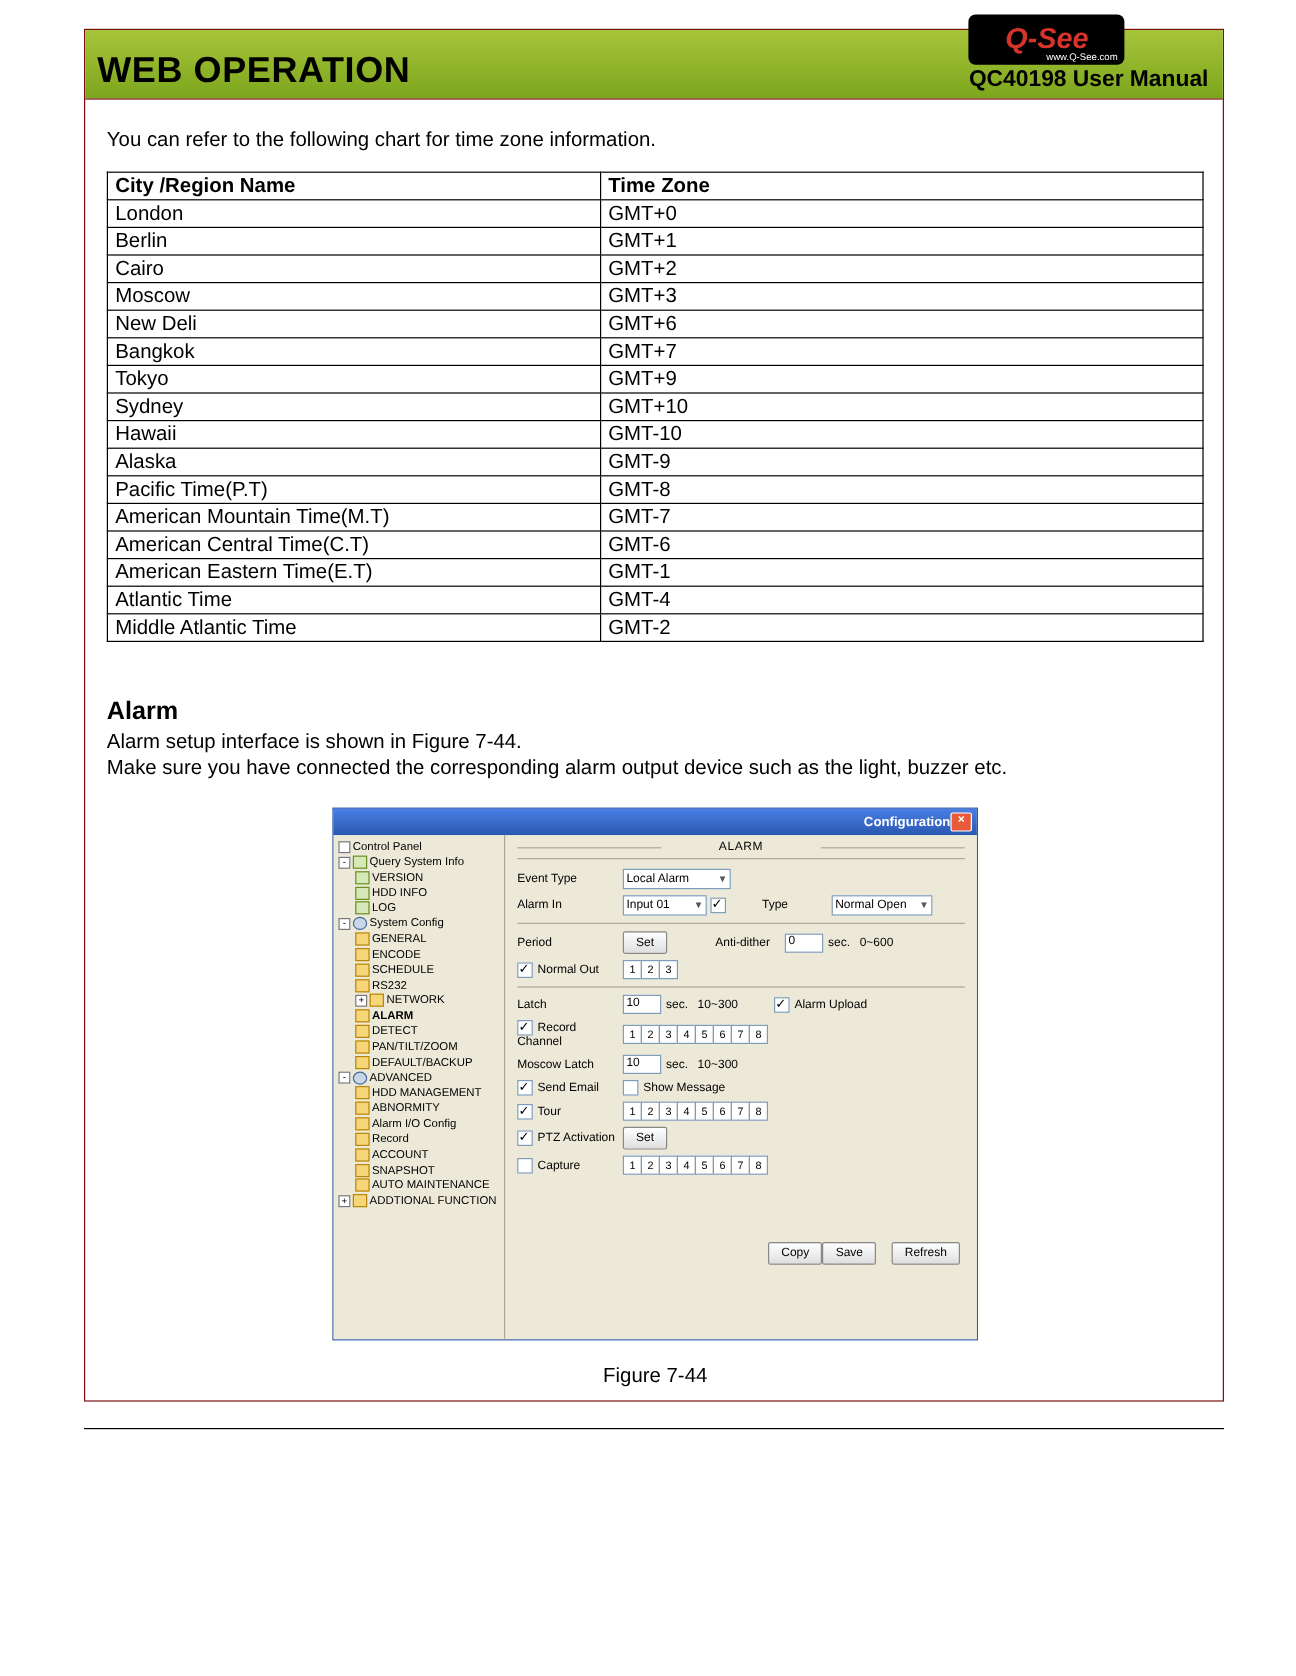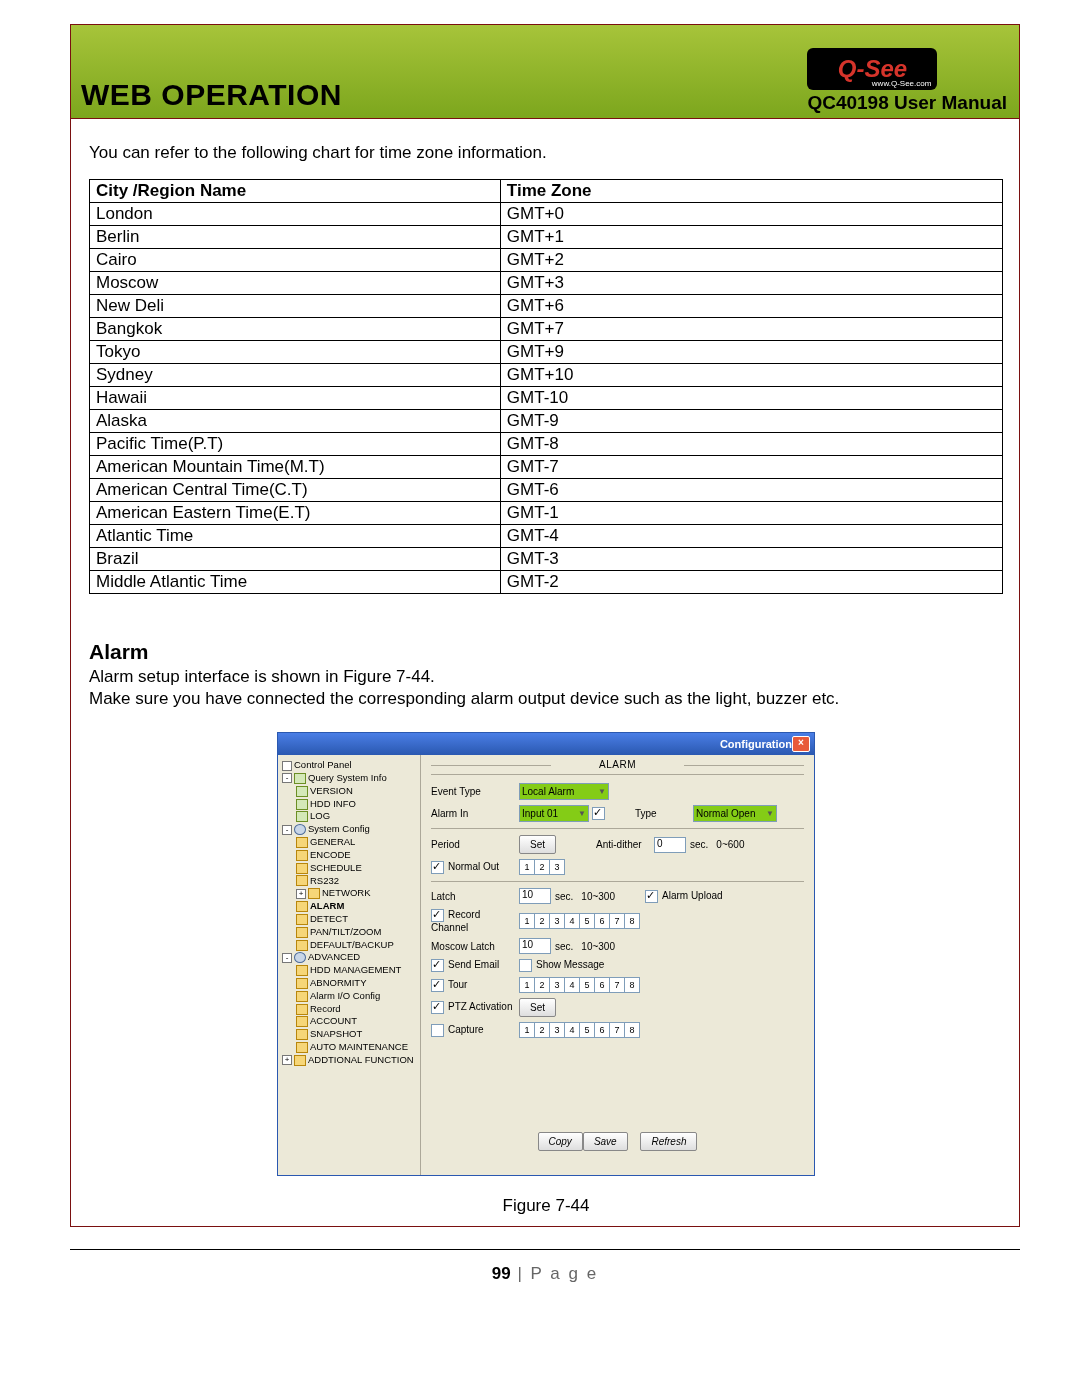--- a/index.html
+++ b/index.html
@@ -22,21 +22,21 @@
     padding: 0;
     position: relative;
   }
   .header {
     background: linear-gradient(#a7c43a, #7ca61d);
     display: flex;
     align-items: flex-end;
     justify-content: space-between;
     padding: 6px 12px 4px 10px;
     border-bottom: 1.5px solid #7a1010;
-    height: 94px;
+    height: 58px;
     box-sizing: border-box;
   }
   .header-left {
     font-family: Arial, sans-serif;
     font-weight: bold;
     font-size: 30px;
     letter-spacing: 0.5px;
     color: #000;
     align-self: flex-end;
     padding-bottom: 2px;
@@ -181,21 +181,21 @@
   .form-row {
     display: flex;
     align-items: center;
     margin-bottom: 5px;
     font-size: 10px;
   }
   .form-row .lbl { width: 88px; }
   .form-row .lbl2 { width: 58px; margin-left: 26px; }
   .sel {
     border: 1px solid #7f9db9;
-    background: #84cc16;
+    background: #ffffff;
     height: 15px;
     font-size: 10px;
     padding: 0 2px;
     display: inline-flex;
     align-items: center;
     justify-content: space-between;
   }
   .sel .arrow { margin-left:4px; font-size:8px; color:#555; }
   .txt {
     border: 1px solid #7f9db9;
@@ -215,23 +215,22 @@
     align-items:center;
     border-radius:2px;
   }
   .cb { display:inline-block; width:11px; height:11px; border:1px solid #7f9db9; background:#fff; margin-right:4px; vertical-align:middle; position:relative;}
   .cb.checked::after { content:"✓"; position:absolute; top:-2px; left:0; font-size:11px; color:#000;}
   .numcell {
     display:inline-block; width:14px; height:14px; border:1px solid #7f9db9; background:#fff; text-align:center; font-size:9px; line-height:14px; margin-right:-1px;
   }
   .hr { border-top:1px solid #aca899; margin:6px 0; }
   .bottom-btns {
-    display:flex; justify-content:center; margin-top: 94px;
+    display:flex; justify-content:flex-end; margin-top: 56px;
     padding: 0 4px;
-    font-style: italic;
   }
   .fig-caption {
     text-align:center; font-size:17px; margin-top: 20px;
   }
   .page-foot-line {
     border-top: 1px solid #000;
     margin-top: 22px;
   }
   .page-num {
     text-align:center; font-size:17px; color:#666; margin-top:14px; letter-spacing: 2px;
@@ -316,24 +315,20 @@
               <td>American Central Time(C.T)</td>
               <td>GMT-6</td>
             </tr>
             <tr>
               <td>American Eastern Time(E.T)</td>
               <td>GMT-1</td>
             </tr>
             <tr>
               <td>Atlantic Time</td>
               <td>GMT-4</td>
-            </tr>
-            <tr>
-              <td>Brazil</td>
-              <td>GMT-3</td>
             </tr>
             <tr>
               <td>Middle Atlantic Time</td>
               <td>GMT-2</td>
             </tr>
           </tbody>
       </table>
 
       <div class="section-h">Alarm</div>
       <div class="para">Alarm setup interface is shown in Figure 7-44.</div>
@@ -453,14 +448,13 @@
             </div>
           </div>
         </div>
       </div>
 
       <div class="fig-caption">Figure 7-44</div>
     </div>
   </div>
 
   <div class="page-foot-line"></div>
-  <div class="page-num"><b>99</b> <span>|</span> <span>P a g e</span></div>
 </div>
 
 </body></html>

